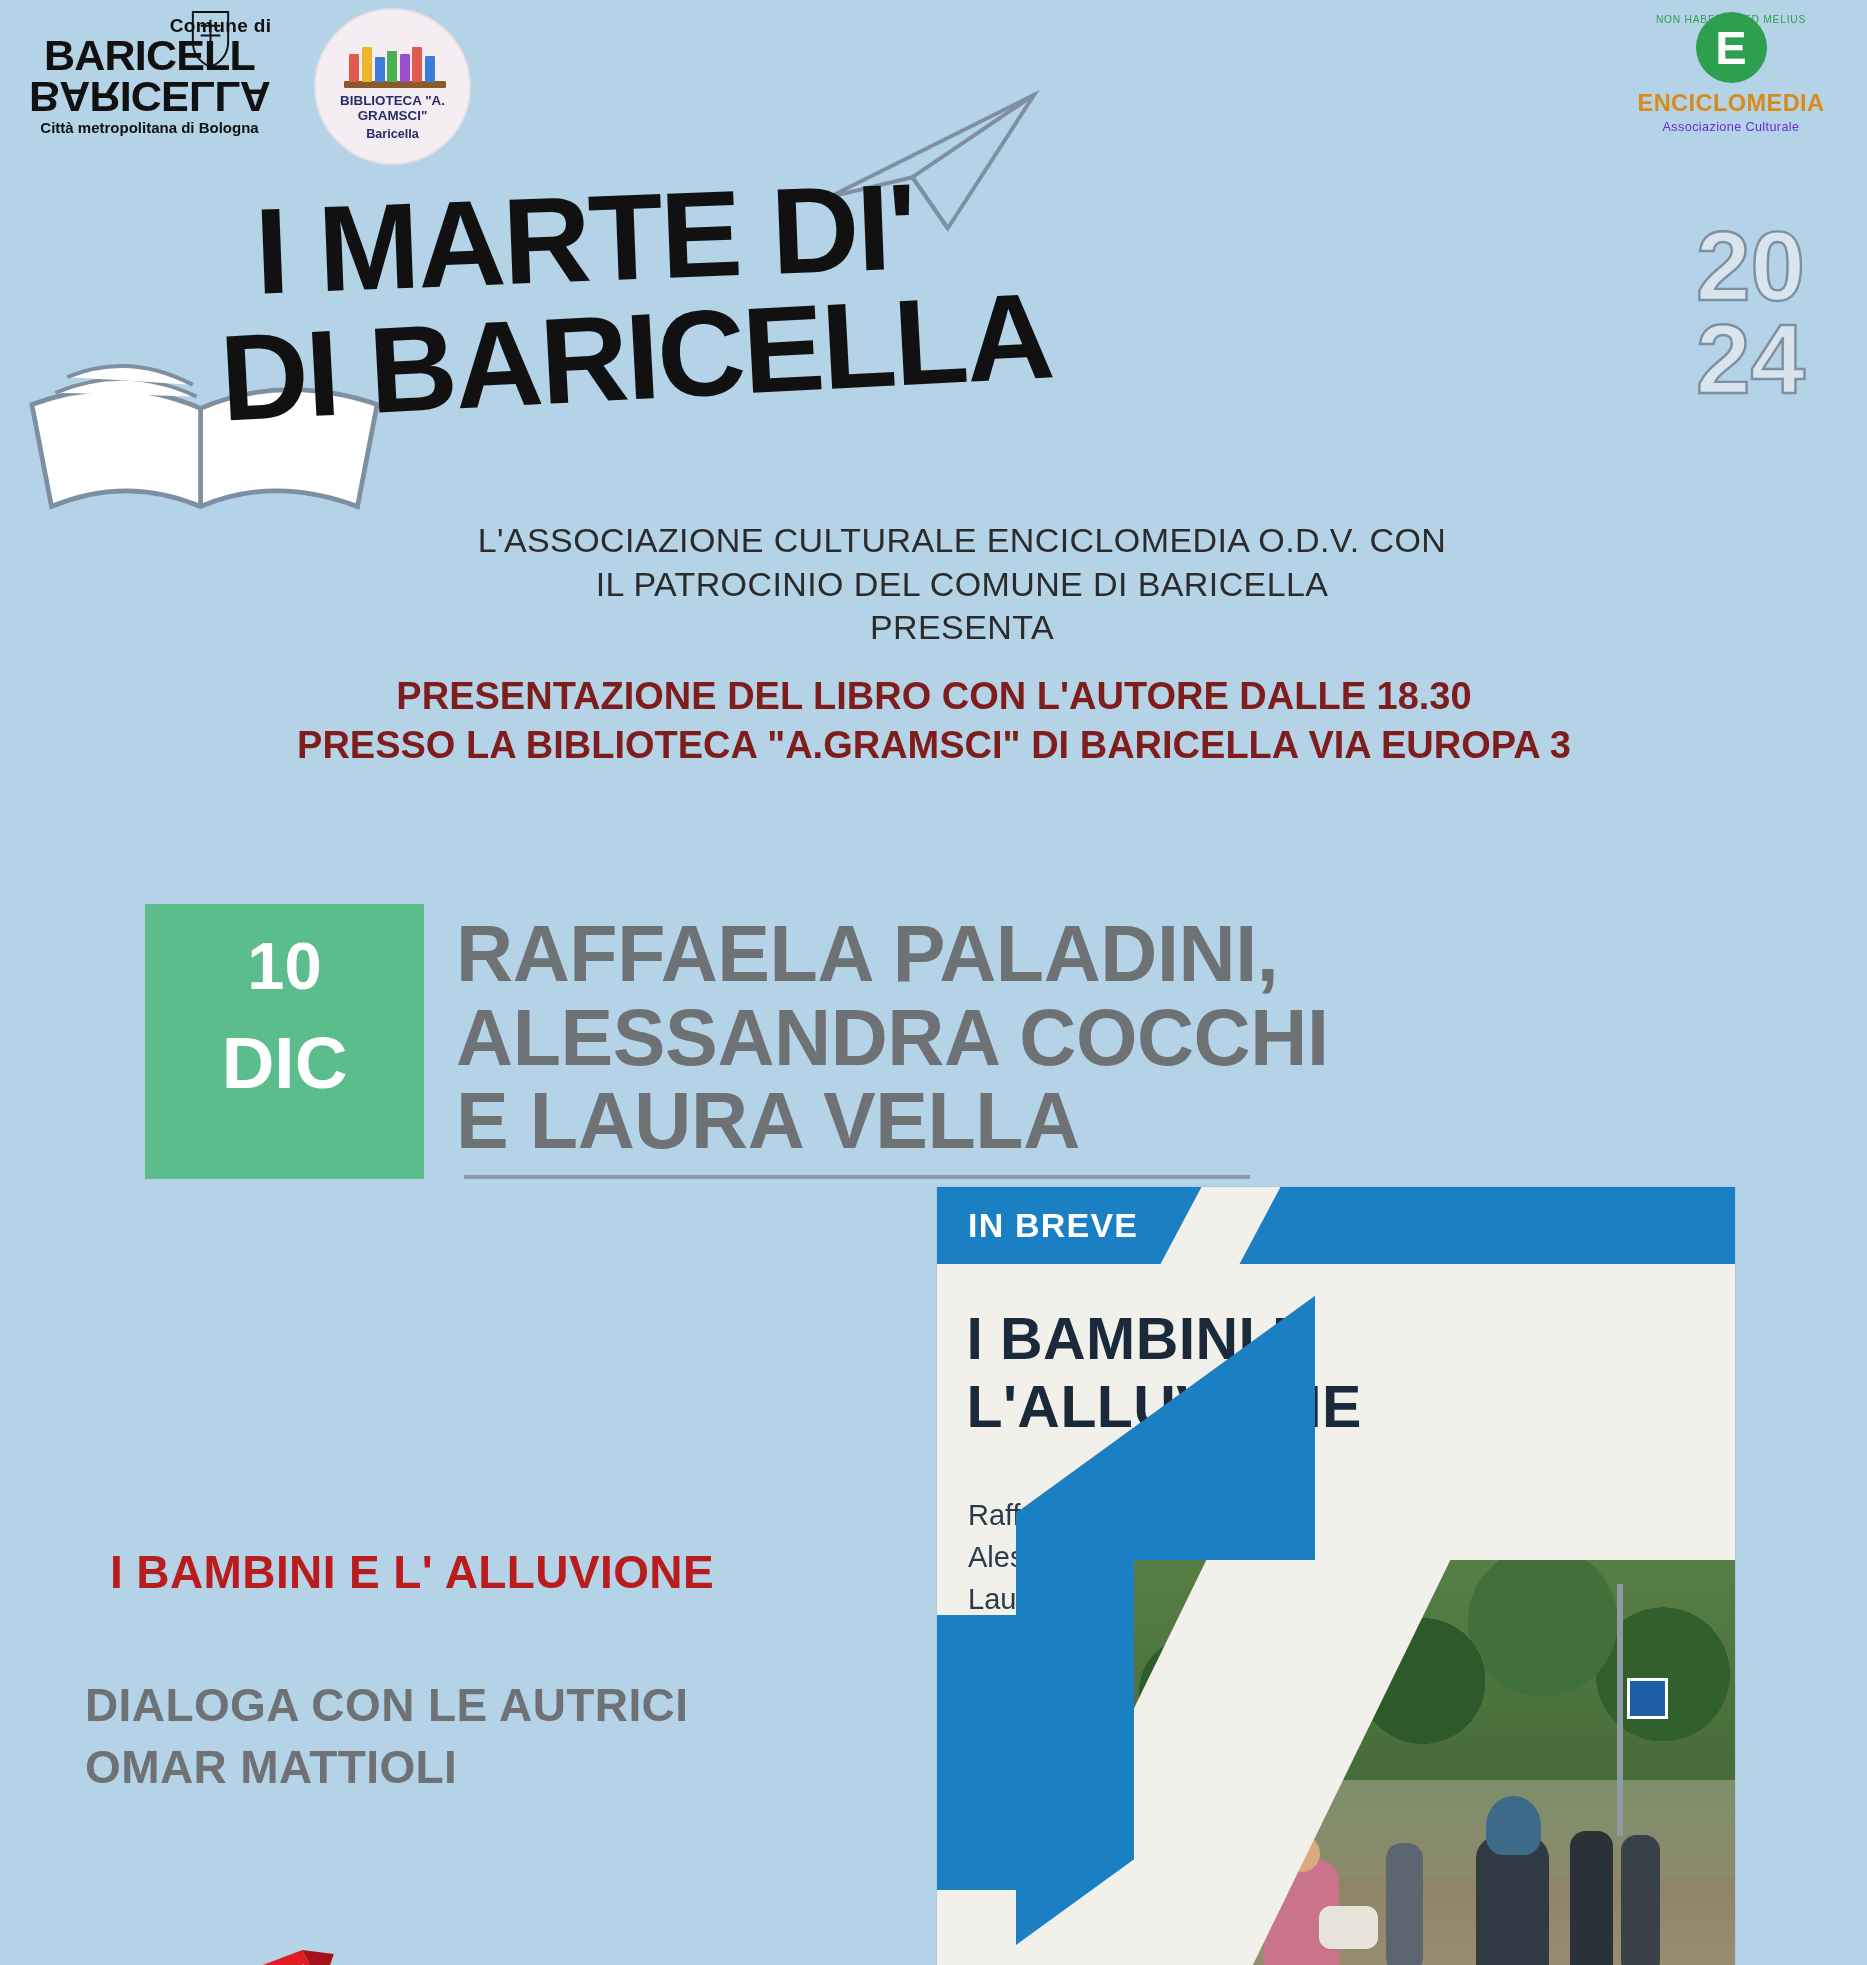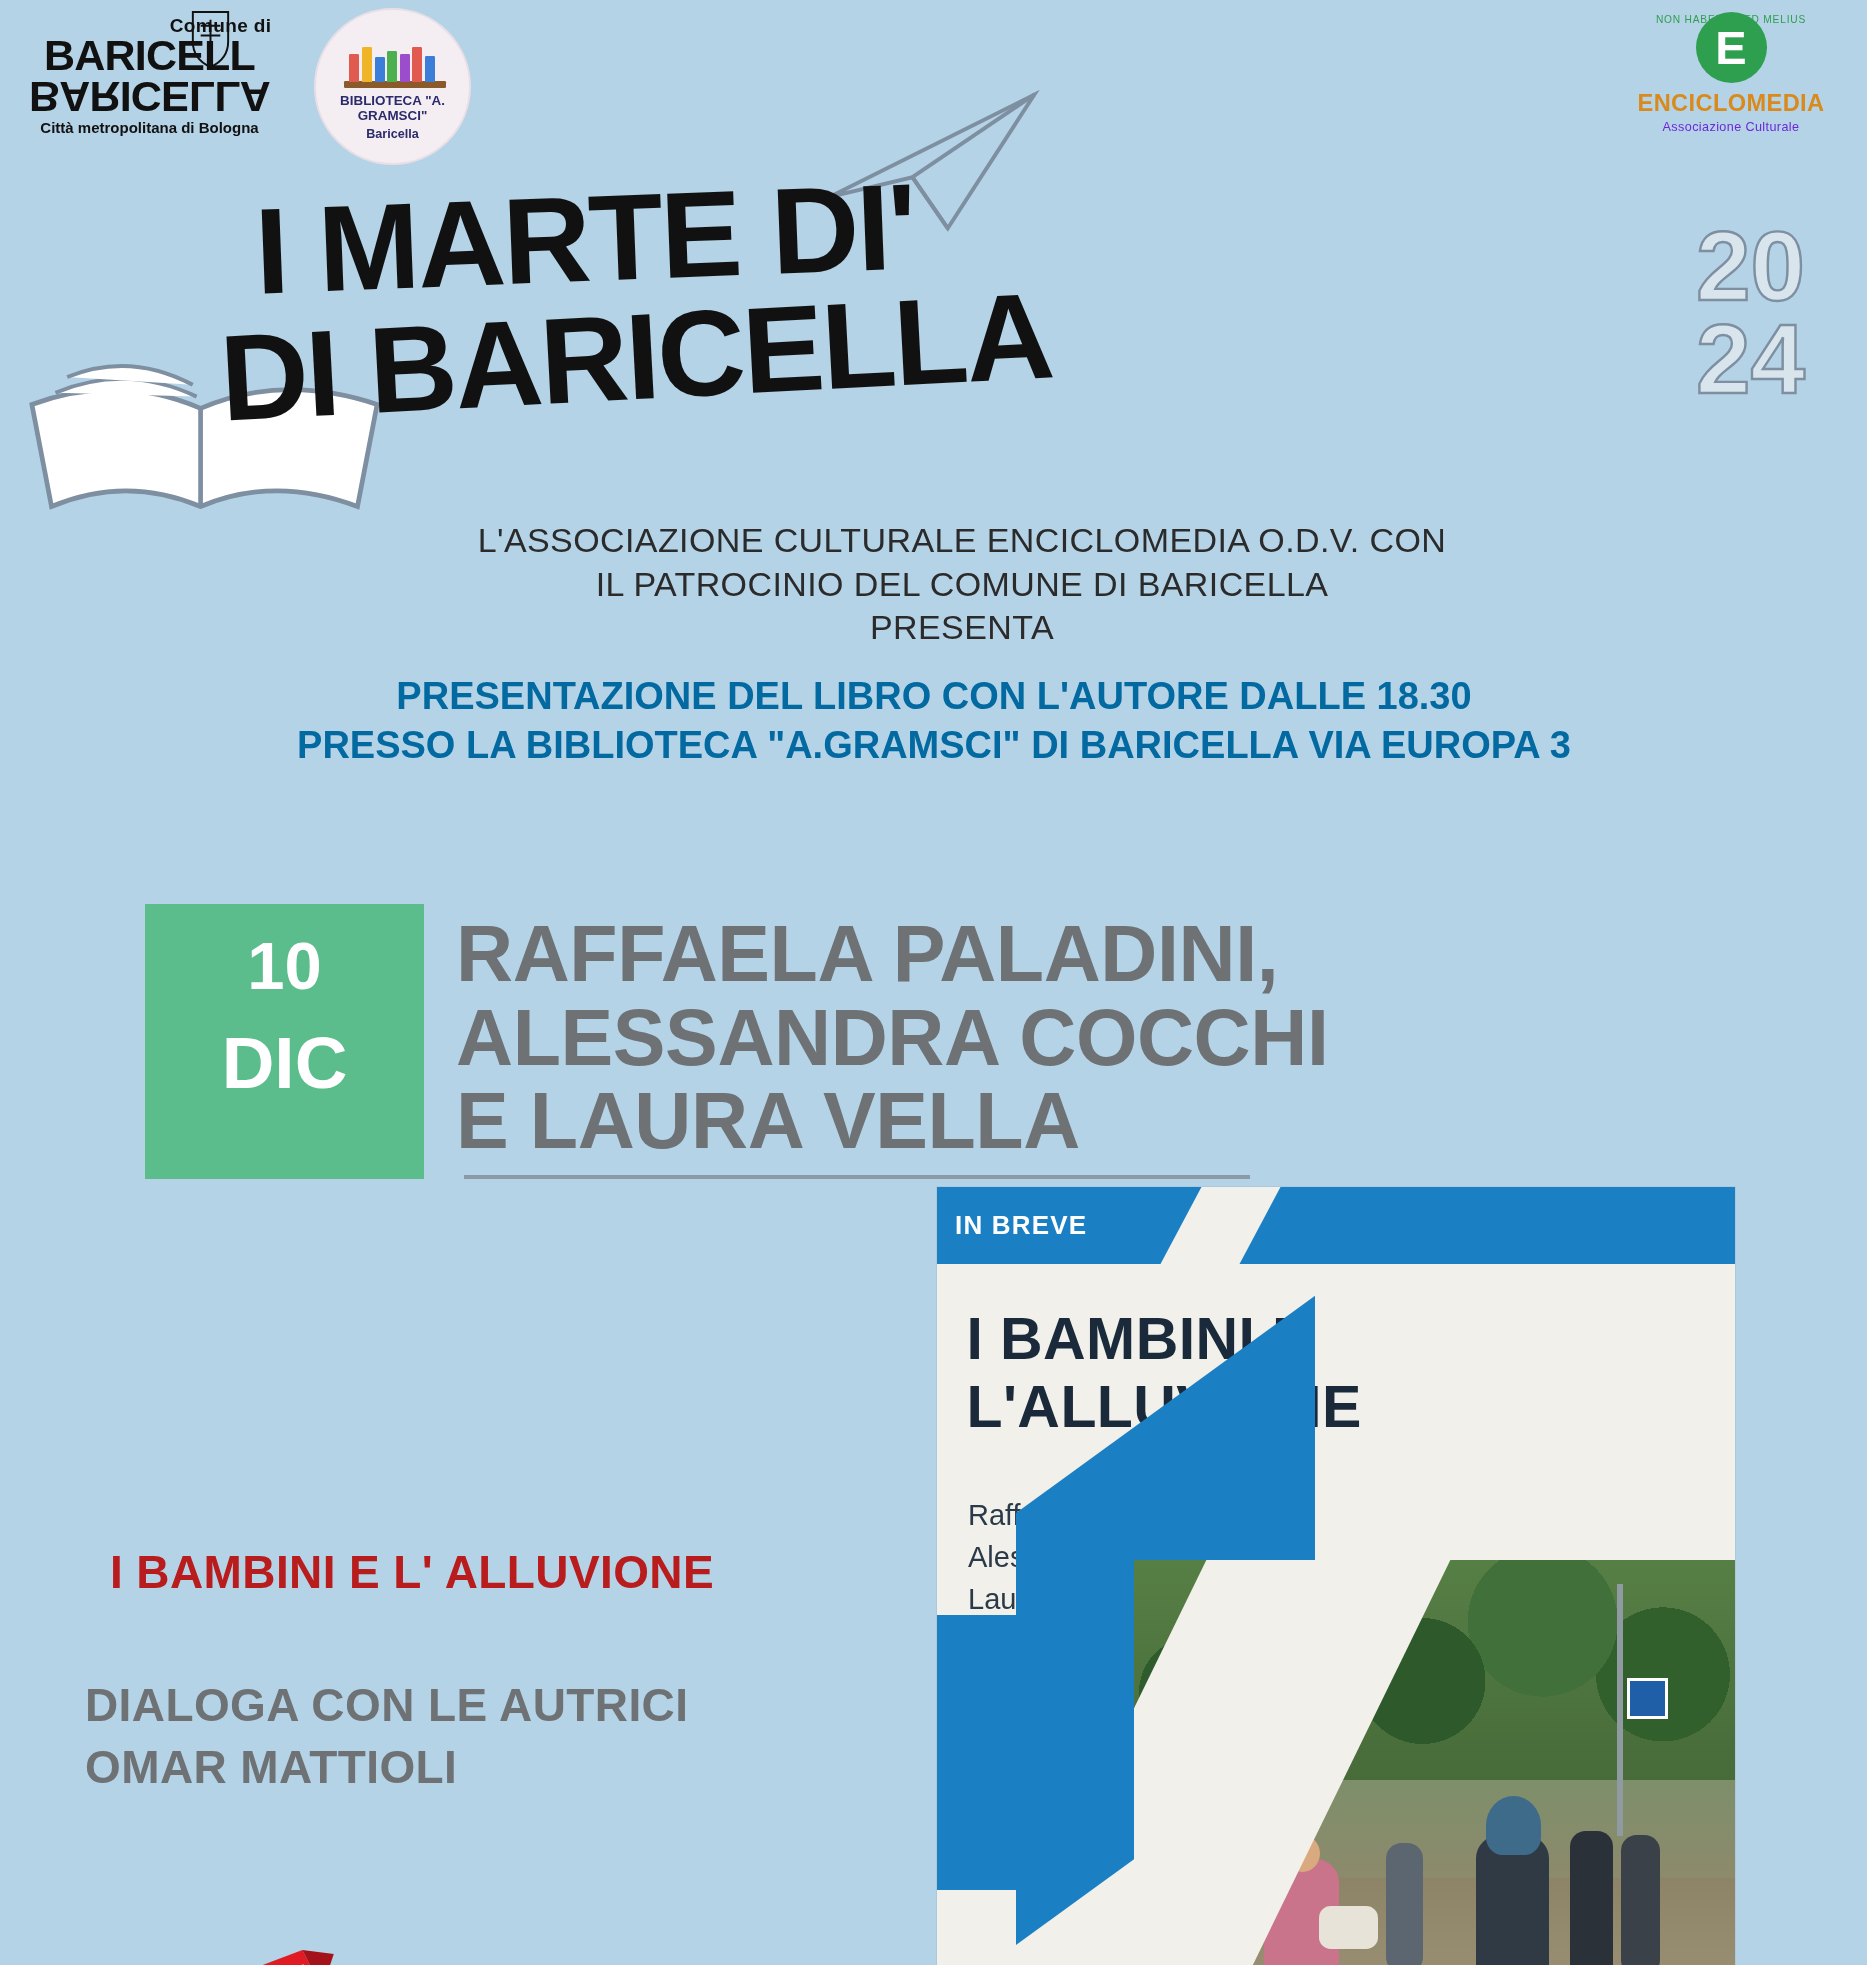--- a/index.html
+++ b/index.html
@@ -231,21 +231,21 @@
     line-height: 1.28;
     letter-spacing: 0.4px;
     padding-left: 28px;
   }
   .presenta-block {
     position: absolute;
     left: 0;
     top: 672px;
     width: 1868px;
     text-align: center;
-    color: #0369a1;
+    color: #7f1d1d;
     font-size: 38px;
     font-weight: bold;
     line-height: 1.3;
     letter-spacing: 0px;
   }
 
   
   .date-badge {
     position: absolute;
     left: 145px;
@@ -353,26 +353,26 @@
     width: 0; height: 0;
     border-left: 0 solid transparent;
   }
   .inbreve {
     position: absolute;
     left: 0; top: 0;
     width: 252px;
     height: 77px;
     background: #1b7fc4;
     color: #fff;
-    font-size: 26px;
+    font-size: 34px;
     font-weight: bold;
     letter-spacing: 1.2px;
     display: flex;
     align-items: center;
-    padding-left: 18px;
+    padding-left: 31px;
     box-sizing: border-box;
   }
   .topbar-notch {
     position: absolute;
     left: 244px;
     top: 0;
     width: 79px;
     height: 77px;
     background: #f2f0ea;
     transform: skewX(-28deg);

